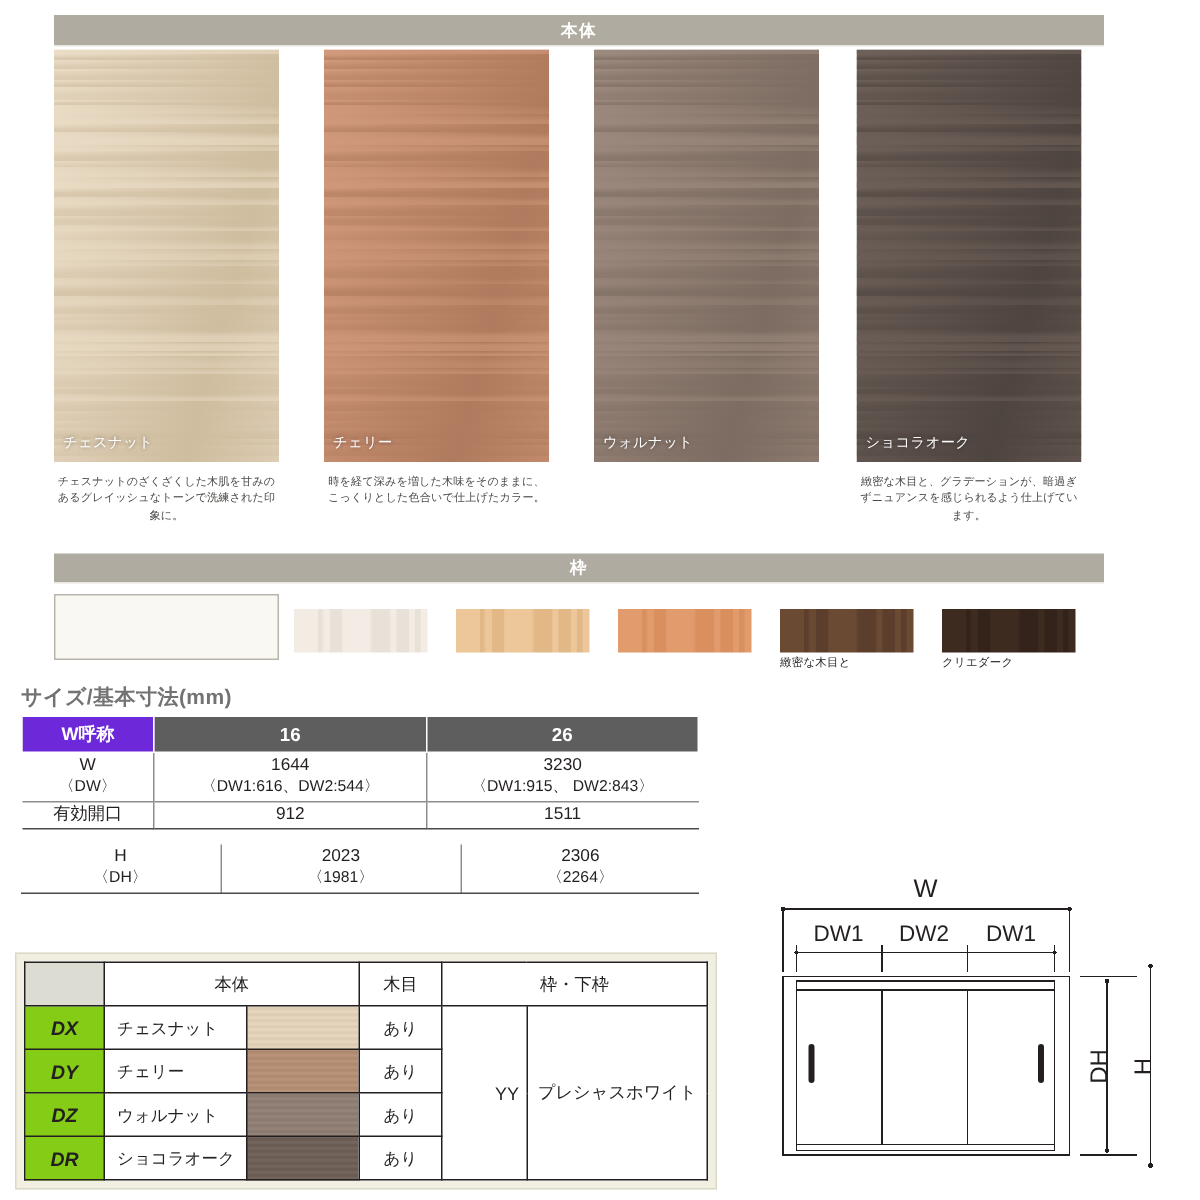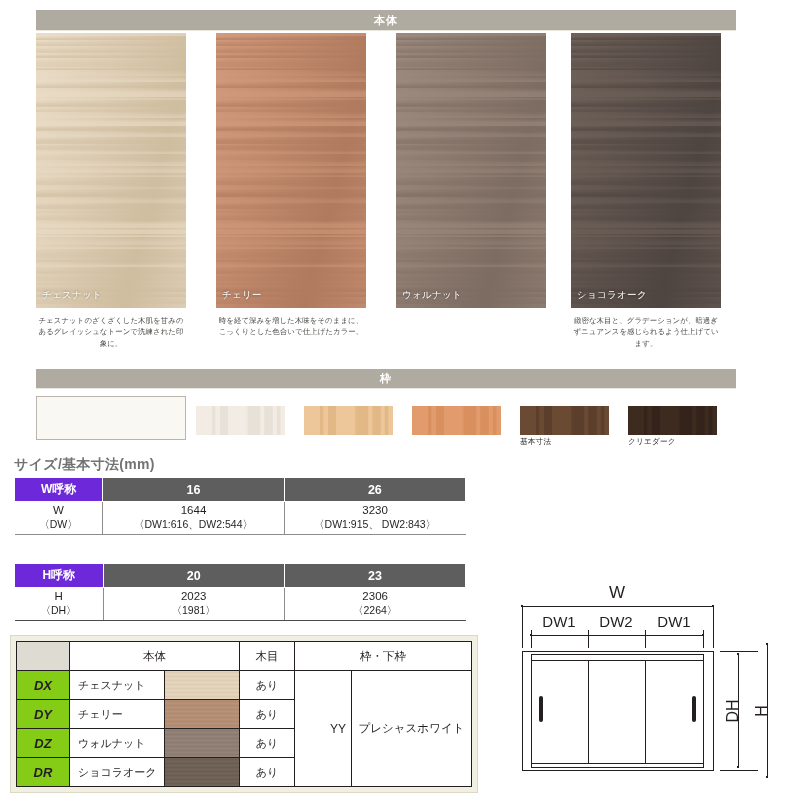--- a/index.html
+++ b/index.html
@@ -160,21 +160,21 @@
 
 <div class="frame-row">
   <div class="frame-white" id="fw" style="background: rgb(250, 248, 242);"></div>
 
   <div class="frame-chip" id="fc1" style="left: 196px; background: linear-gradient(to right, rgb(242, 236, 228) 0%, rgb(242, 236, 228) 1.69%, rgb(242, 236, 228) 4.55%, rgb(242, 236, 228) 6.51%, rgb(242, 236, 228) 9.09%, rgb(242, 236, 228) 13.25%, rgb(242, 236, 228) 13.64%, rgb(242, 236, 228) 17.62%, rgb(232, 225, 216) 18.18%, rgb(232, 225, 216) 20.54%, rgb(242, 236, 228) 22.73%, rgb(242, 236, 228) 26.5%, rgb(232, 225, 216) 27.27%, rgb(232, 225, 216) 28.86%, rgb(232, 225, 216) 31.82%, rgb(232, 225, 216) 36.22%, rgb(242, 236, 228) 36.36%, rgb(242, 236, 228) 40.72%, rgb(242, 236, 228) 40.91%, rgb(242, 236, 228) 45.4%, rgb(242, 236, 228) 45.45%, rgb(242, 236, 228) 48.53%, rgb(242, 236, 228) 50%, rgb(242, 236, 228) 53.91%, rgb(242, 236, 228) 54.55%, rgb(242, 236, 228) 56.26%, rgb(232, 225, 216) 59.09%, rgb(232, 225, 216) 61.48%, rgb(232, 225, 216) 63.64%, rgb(232, 225, 216) 67.08%, rgb(232, 225, 216) 68.18%, rgb(232, 225, 216) 71.41%, rgb(242, 236, 228) 72.73%, rgb(242, 236, 228) 76.07%, rgb(232, 225, 216) 77.27%, rgb(232, 225, 216) 81.21%, rgb(232, 225, 216) 81.82%, rgb(232, 225, 216) 85.87%, rgb(242, 236, 228) 86.36%, rgb(242, 236, 228) 90.3%, rgb(232, 225, 216) 90.91%, rgb(232, 225, 216) 94.32%, rgb(242, 236, 228) 95.45%, rgb(242, 236, 228) 97.63%);"></div>
   <div class="frame-chip" id="fc2" style="left: 304px; background: linear-gradient(to right, rgb(237, 199, 154) 0%, rgb(237, 199, 154) 1.69%, rgb(237, 199, 154) 4.55%, rgb(237, 199, 154) 6.51%, rgb(237, 199, 154) 9.09%, rgb(237, 199, 154) 13.25%, rgb(237, 199, 154) 13.64%, rgb(237, 199, 154) 17.62%, rgb(227, 184, 135) 18.18%, rgb(227, 184, 135) 20.54%, rgb(237, 199, 154) 22.73%, rgb(237, 199, 154) 26.5%, rgb(227, 184, 135) 27.27%, rgb(227, 184, 135) 28.86%, rgb(227, 184, 135) 31.82%, rgb(227, 184, 135) 36.22%, rgb(237, 199, 154) 36.36%, rgb(237, 199, 154) 40.72%, rgb(237, 199, 154) 40.91%, rgb(237, 199, 154) 45.4%, rgb(237, 199, 154) 45.45%, rgb(237, 199, 154) 48.53%, rgb(237, 199, 154) 50%, rgb(237, 199, 154) 53.91%, rgb(237, 199, 154) 54.55%, rgb(237, 199, 154) 56.26%, rgb(227, 184, 135) 59.09%, rgb(227, 184, 135) 61.48%, rgb(227, 184, 135) 63.64%, rgb(227, 184, 135) 67.08%, rgb(227, 184, 135) 68.18%, rgb(227, 184, 135) 71.41%, rgb(237, 199, 154) 72.73%, rgb(237, 199, 154) 76.07%, rgb(227, 184, 135) 77.27%, rgb(227, 184, 135) 81.21%, rgb(227, 184, 135) 81.82%, rgb(227, 184, 135) 85.87%, rgb(237, 199, 154) 86.36%, rgb(237, 199, 154) 90.3%, rgb(227, 184, 135) 90.91%, rgb(227, 184, 135) 94.32%, rgb(237, 199, 154) 95.45%, rgb(237, 199, 154) 97.63%);"></div>
   <div class="frame-chip" id="fc3" style="left: 412px; background: linear-gradient(to right, rgb(225, 155, 108) 0%, rgb(225, 155, 108) 1.69%, rgb(225, 155, 108) 4.55%, rgb(225, 155, 108) 6.51%, rgb(225, 155, 108) 9.09%, rgb(225, 155, 108) 13.25%, rgb(225, 155, 108) 13.64%, rgb(225, 155, 108) 17.62%, rgb(217, 143, 94) 18.18%, rgb(217, 143, 94) 20.54%, rgb(225, 155, 108) 22.73%, rgb(225, 155, 108) 26.5%, rgb(217, 143, 94) 27.27%, rgb(217, 143, 94) 28.86%, rgb(217, 143, 94) 31.82%, rgb(217, 143, 94) 36.22%, rgb(225, 155, 108) 36.36%, rgb(225, 155, 108) 40.72%, rgb(225, 155, 108) 40.91%, rgb(225, 155, 108) 45.4%, rgb(225, 155, 108) 45.45%, rgb(225, 155, 108) 48.53%, rgb(225, 155, 108) 50%, rgb(225, 155, 108) 53.91%, rgb(225, 155, 108) 54.55%, rgb(225, 155, 108) 56.26%, rgb(217, 143, 94) 59.09%, rgb(217, 143, 94) 61.48%, rgb(217, 143, 94) 63.64%, rgb(217, 143, 94) 67.08%, rgb(217, 143, 94) 68.18%, rgb(217, 143, 94) 71.41%, rgb(225, 155, 108) 72.73%, rgb(225, 155, 108) 76.07%, rgb(217, 143, 94) 77.27%, rgb(217, 143, 94) 81.21%, rgb(217, 143, 94) 81.82%, rgb(217, 143, 94) 85.87%, rgb(225, 155, 108) 86.36%, rgb(225, 155, 108) 90.3%, rgb(217, 143, 94) 90.91%, rgb(217, 143, 94) 94.32%, rgb(225, 155, 108) 95.45%, rgb(225, 155, 108) 97.63%);"></div>
   <div class="frame-chip" id="fc4" style="left: 520px; background: linear-gradient(to right, rgb(107, 74, 51) 0%, rgb(107, 74, 51) 1.69%, rgb(107, 74, 51) 4.55%, rgb(107, 74, 51) 6.51%, rgb(107, 74, 51) 9.09%, rgb(107, 74, 51) 13.25%, rgb(107, 74, 51) 13.64%, rgb(107, 74, 51) 17.62%, rgb(91, 62, 43) 18.18%, rgb(91, 62, 43) 20.54%, rgb(107, 74, 51) 22.73%, rgb(107, 74, 51) 26.5%, rgb(91, 62, 43) 27.27%, rgb(91, 62, 43) 28.86%, rgb(91, 62, 43) 31.82%, rgb(91, 62, 43) 36.22%, rgb(107, 74, 51) 36.36%, rgb(107, 74, 51) 40.72%, rgb(107, 74, 51) 40.91%, rgb(107, 74, 51) 45.4%, rgb(107, 74, 51) 45.45%, rgb(107, 74, 51) 48.53%, rgb(107, 74, 51) 50%, rgb(107, 74, 51) 53.91%, rgb(107, 74, 51) 54.55%, rgb(107, 74, 51) 56.26%, rgb(91, 62, 43) 59.09%, rgb(91, 62, 43) 61.48%, rgb(91, 62, 43) 63.64%, rgb(91, 62, 43) 67.08%, rgb(91, 62, 43) 68.18%, rgb(91, 62, 43) 71.41%, rgb(107, 74, 51) 72.73%, rgb(107, 74, 51) 76.07%, rgb(91, 62, 43) 77.27%, rgb(91, 62, 43) 81.21%, rgb(91, 62, 43) 81.82%, rgb(91, 62, 43) 85.87%, rgb(107, 74, 51) 86.36%, rgb(107, 74, 51) 90.3%, rgb(91, 62, 43) 90.91%, rgb(91, 62, 43) 94.32%, rgb(107, 74, 51) 95.45%, rgb(107, 74, 51) 97.63%);"></div>
   <div class="frame-chip" id="fc5" style="left: 628px; background: linear-gradient(to right, rgb(62, 43, 32) 0%, rgb(62, 43, 32) 1.69%, rgb(62, 43, 32) 4.55%, rgb(62, 43, 32) 6.51%, rgb(62, 43, 32) 9.09%, rgb(62, 43, 32) 13.25%, rgb(62, 43, 32) 13.64%, rgb(62, 43, 32) 17.62%, rgb(51, 35, 26) 18.18%, rgb(51, 35, 26) 20.54%, rgb(62, 43, 32) 22.73%, rgb(62, 43, 32) 26.5%, rgb(51, 35, 26) 27.27%, rgb(51, 35, 26) 28.86%, rgb(51, 35, 26) 31.82%, rgb(51, 35, 26) 36.22%, rgb(62, 43, 32) 36.36%, rgb(62, 43, 32) 40.72%, rgb(62, 43, 32) 40.91%, rgb(62, 43, 32) 45.4%, rgb(62, 43, 32) 45.45%, rgb(62, 43, 32) 48.53%, rgb(62, 43, 32) 50%, rgb(62, 43, 32) 53.91%, rgb(62, 43, 32) 54.55%, rgb(62, 43, 32) 56.26%, rgb(51, 35, 26) 59.09%, rgb(51, 35, 26) 61.48%, rgb(51, 35, 26) 63.64%, rgb(51, 35, 26) 67.08%, rgb(51, 35, 26) 68.18%, rgb(51, 35, 26) 71.41%, rgb(62, 43, 32) 72.73%, rgb(62, 43, 32) 76.07%, rgb(51, 35, 26) 77.27%, rgb(51, 35, 26) 81.21%, rgb(51, 35, 26) 81.82%, rgb(51, 35, 26) 85.87%, rgb(62, 43, 32) 86.36%, rgb(62, 43, 32) 90.3%, rgb(51, 35, 26) 90.91%, rgb(51, 35, 26) 94.32%, rgb(62, 43, 32) 95.45%, rgb(62, 43, 32) 97.63%);"></div>
 
-  <span class="frame-chip-label" style="left:520px;">基本寸法</span>
+  <span class="frame-chip-label" style="left:520px;">緻密な木目と</span>
   <span class="frame-chip-label" style="left:628px;">クリエダーク</span>
 </div>
 
 <div class="size-title">サイズ/基本寸法(mm)</div>
 
 <table class="spec" style="left:14px;top:477px;width:452px;">
   <tbody>
       <tr>
     <th class="corner" style="width:86px;">W呼称</th>
     <th style="width:183px;">16</th>
@@ -187,30 +187,30 @@
     </td>
     <td>
       <span>1644</span><br>
       <span class="sub">〈DW1:616、DW2:544〉</span>
     </td>
     <td class="lastcol">
       <span>3230</span><br>
       <span class="sub">〈DW1:915、 DW2:843〉</span>
     </td>
   </tr>
+  <tr class="lastrow">
+    <td>有効開口</td>
+    <td>912</td>
+    <td class="lastcol">1511</td>
+  </tr>
 </tbody>
   </table>
 
 <table class="spec" style="left:14px;top:563px;width:452px;">
   <tbody>
-      <tr>
-    <th class="corner" style="width:86px;">H呼称</th>
-    <th style="width:183px;">20</th>
-    <th style="width:183px;">23</th>
-  </tr>
   <tr class="lastrow">
     <td>
       <span>H</span><br>
       <span class="sub">〈DH〉</span>
     </td>
     <td>
       <span>2023</span><br>
       <span class="sub">〈1981〉</span>
     </td>
     <td class="lastcol">

